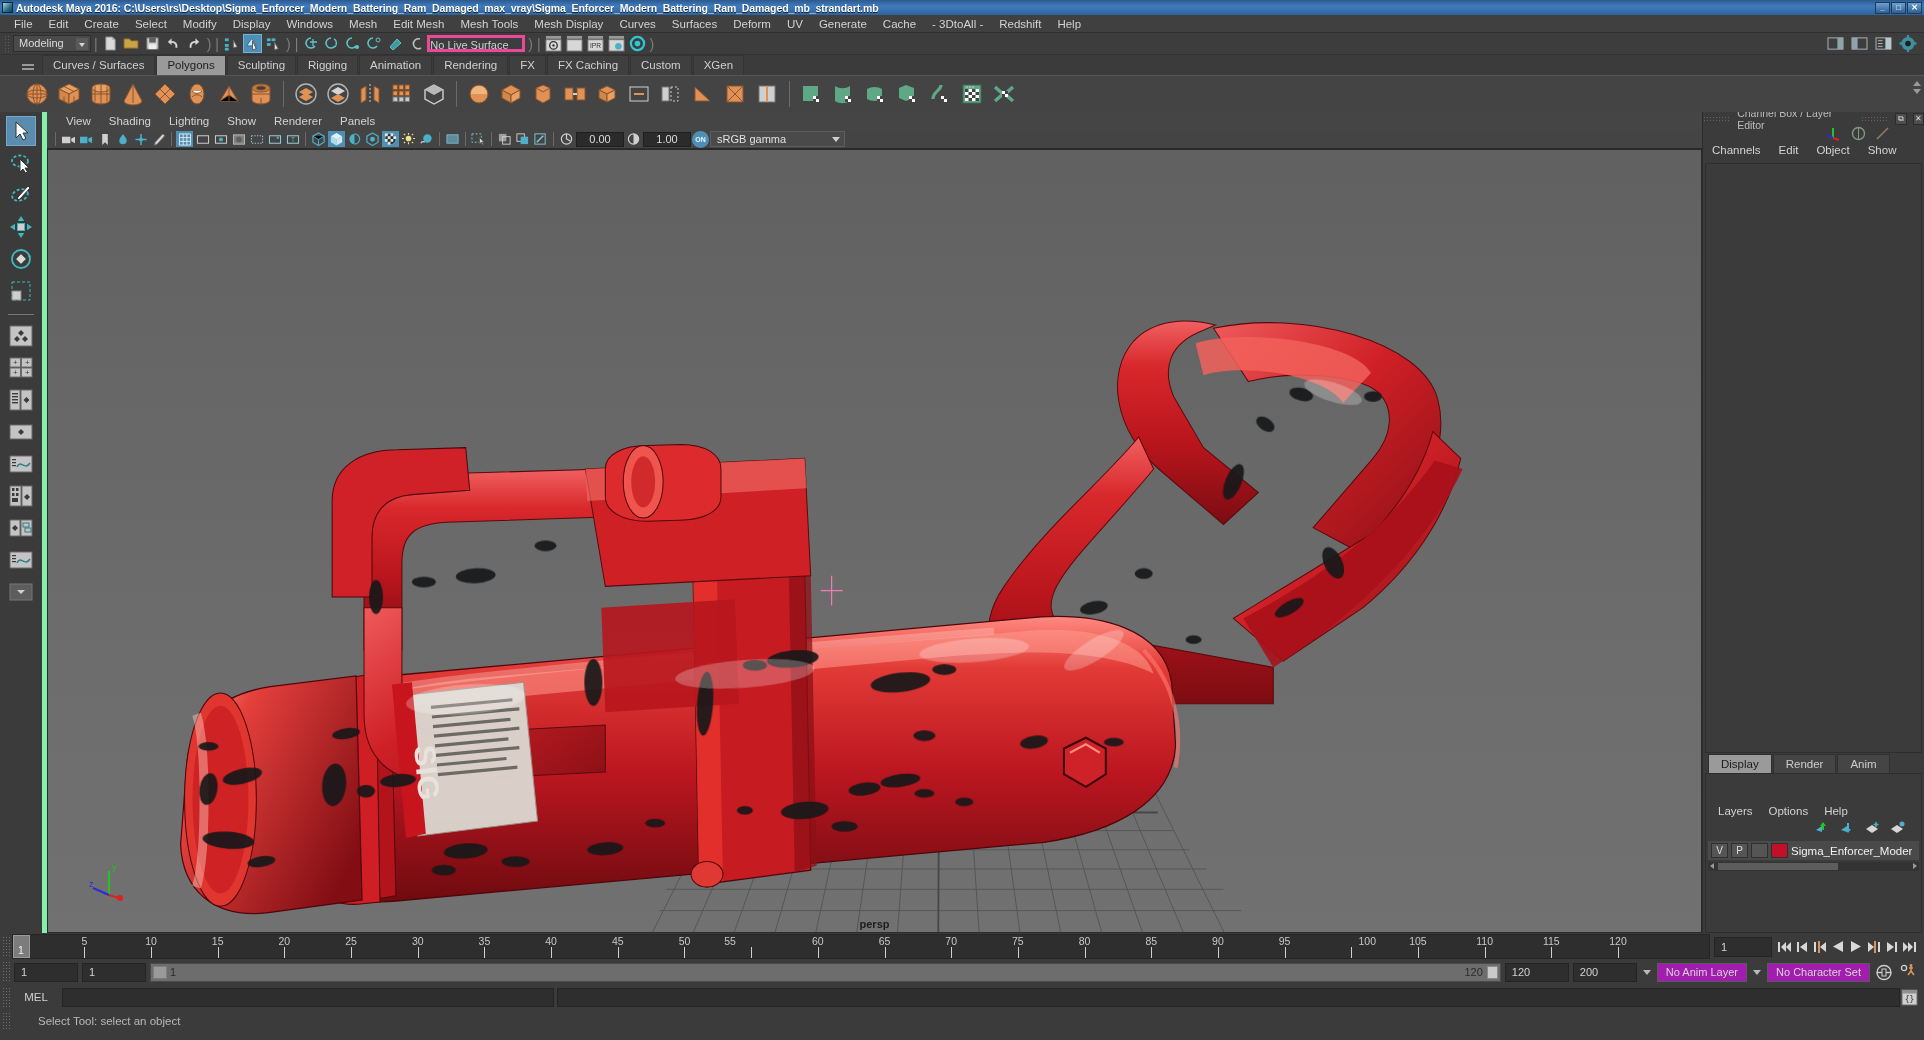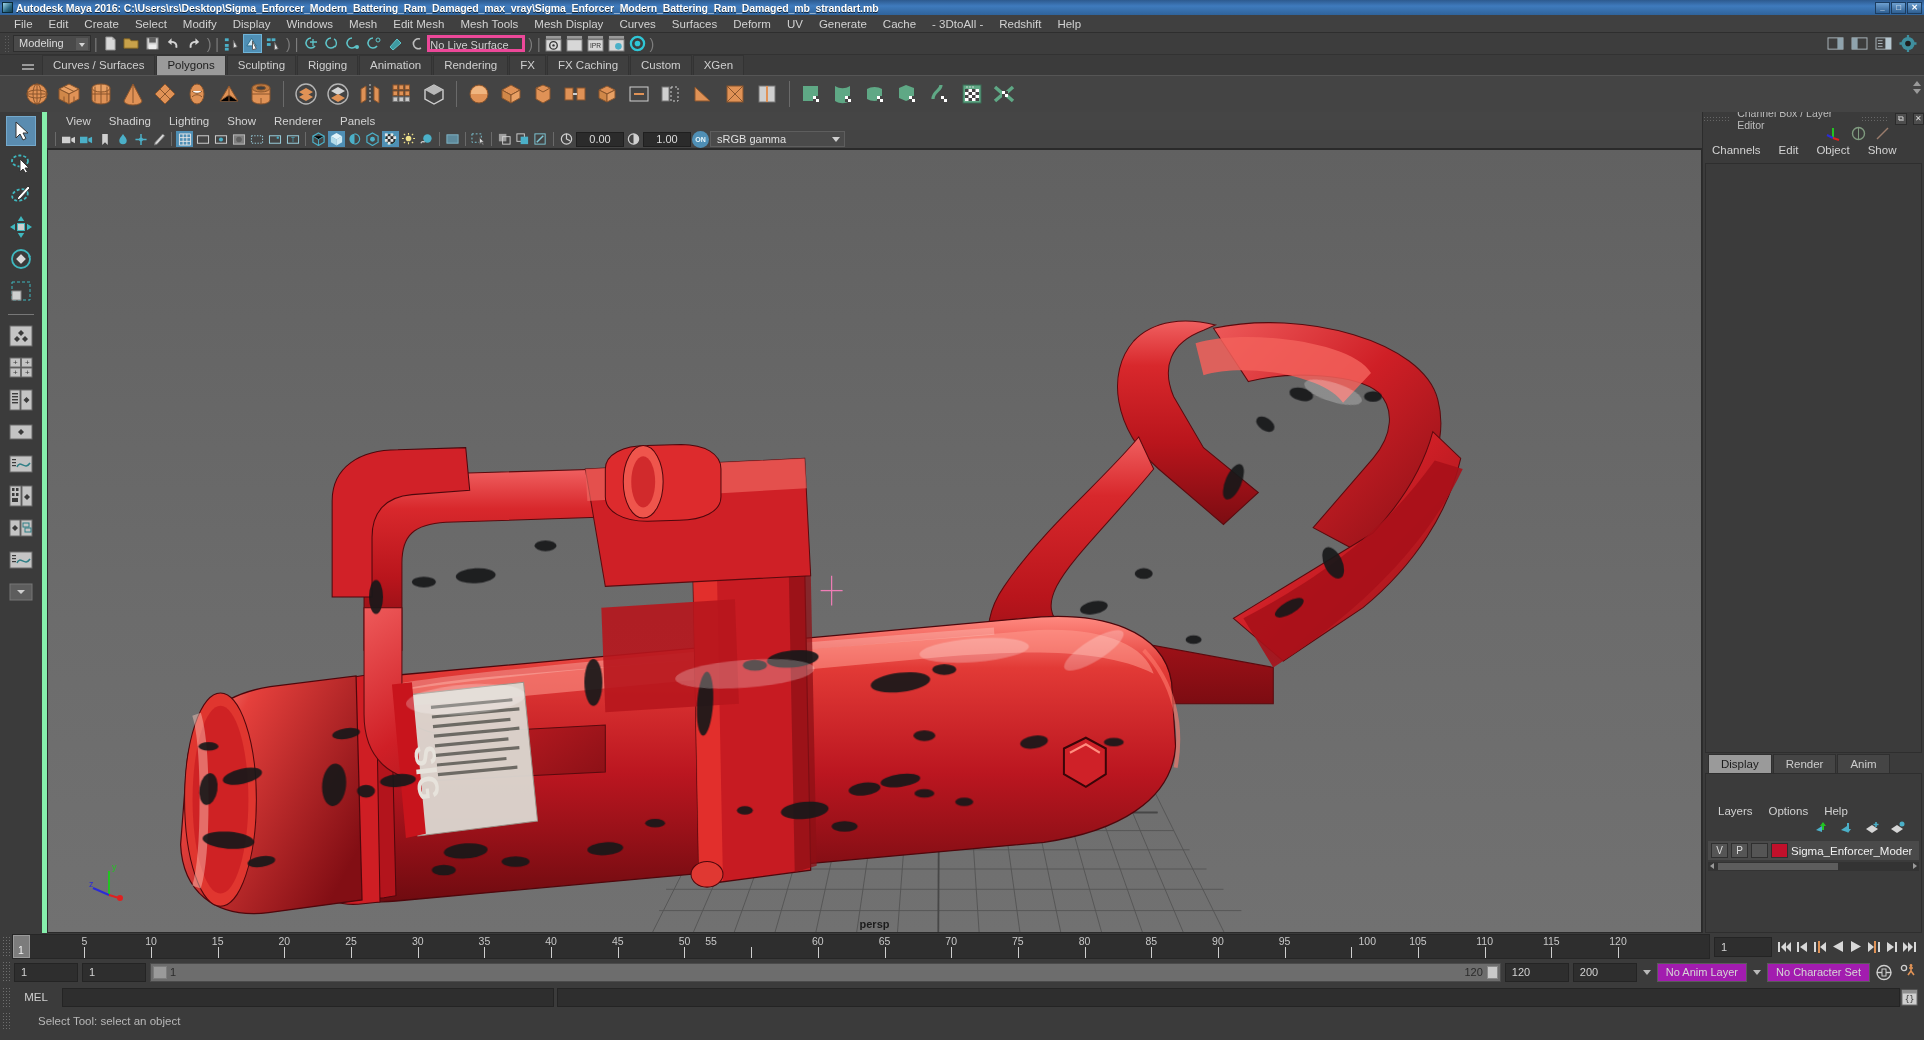--- a/index.html
+++ b/index.html
@@ -1339,21 +1339,21 @@
       <div class="ticklbl" style="left: 404.748px;">30</div>
       <div class="tick" style="left: 471.429px;"></div>
       <div class="ticklbl" style="left: 471.429px;">35</div>
       <div class="tick" style="left: 538.109px;"></div>
       <div class="ticklbl" style="left: 538.109px;">40</div>
       <div class="tick" style="left: 604.79px;"></div>
       <div class="ticklbl" style="left: 604.79px;">45</div>
       <div class="tick" style="left: 671.471px;"></div>
       <div class="ticklbl" style="left: 671.471px;">50</div>
       <div class="tick" style="left: 738.151px;"></div>
-      <div class="ticklbl" style="left: 698px;">55</div>
+      <div class="ticklbl" style="left: 717px;">55</div>
       <div class="tick" style="left: 804.832px;"></div>
       <div class="ticklbl" style="left: 804.832px;">60</div>
       <div class="tick" style="left: 871.513px;"></div>
       <div class="ticklbl" style="left: 871.513px;">65</div>
       <div class="tick" style="left: 938.193px;"></div>
       <div class="ticklbl" style="left: 938.193px;">70</div>
       <div class="tick" style="left: 1004.87px;"></div>
       <div class="ticklbl" style="left: 1004.87px;">75</div>
       <div class="tick" style="left: 1071.55px;"></div>
       <div class="ticklbl" style="left: 1071.55px;">80</div>

